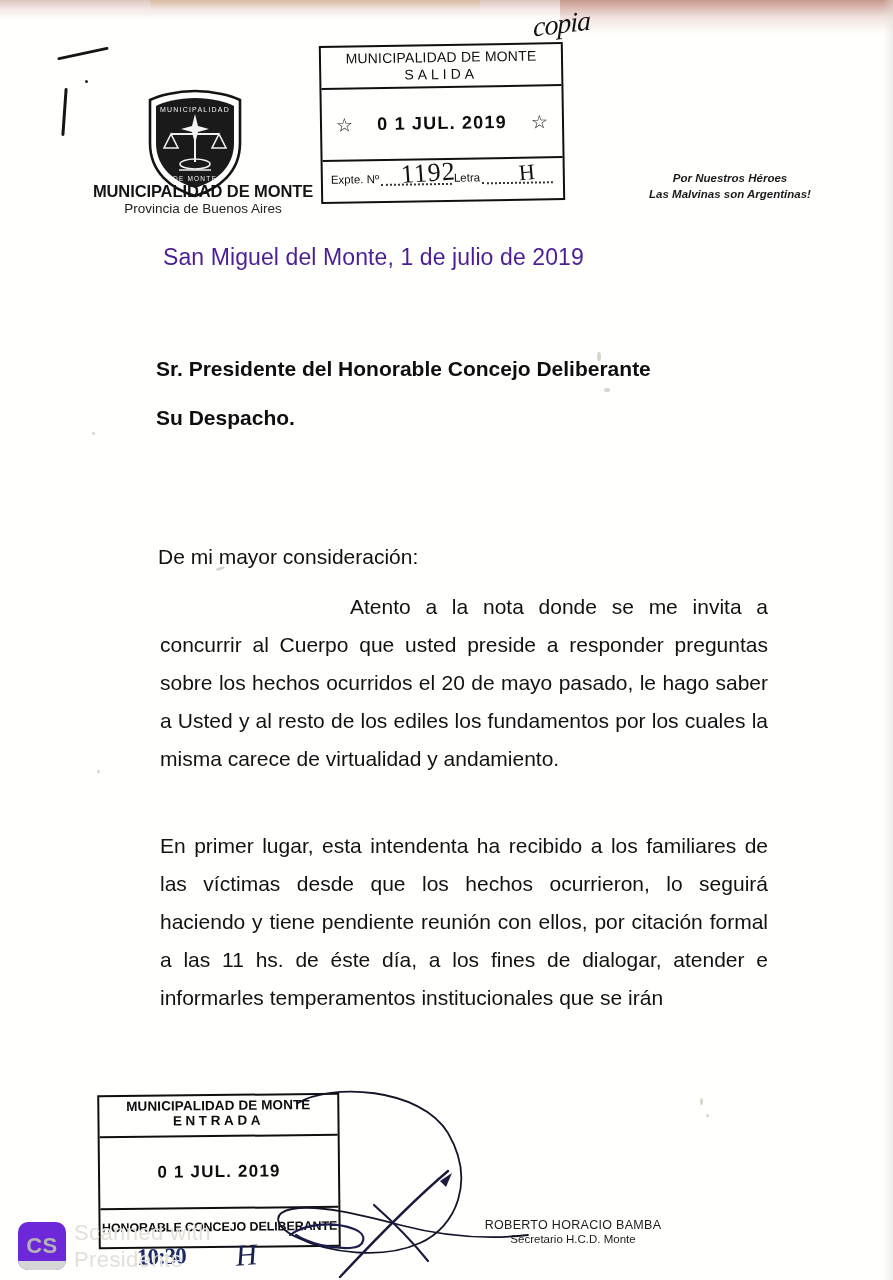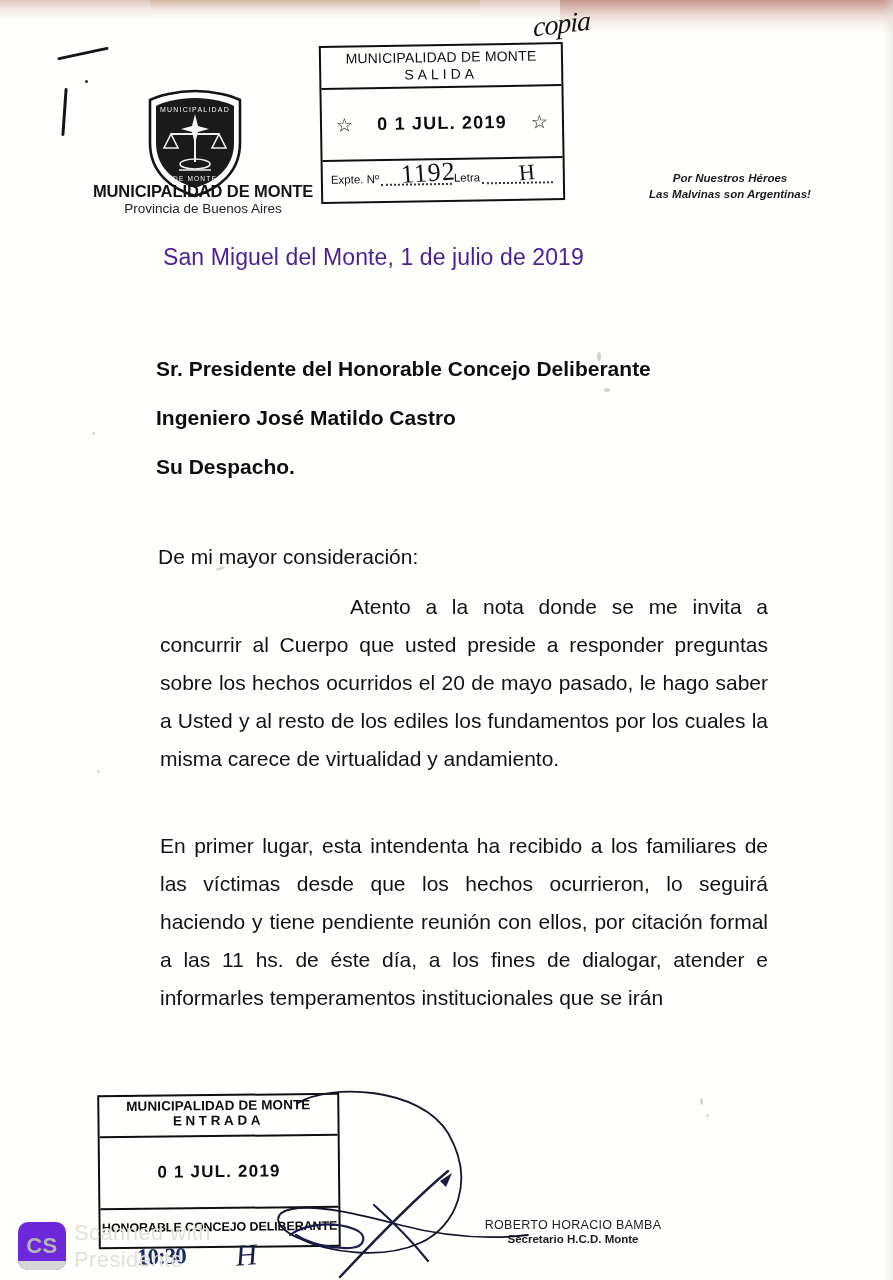--- a/index.html
+++ b/index.html
@@ -354,21 +354,21 @@
     line-height: 14px;
   }
   .sig-block .sig-name {
     font-size: 12.5px;
     font-weight: normal;
     color: #1c1c1c;
     letter-spacing: 0.3px;
   }
   .sig-block .sig-role {
     font-size: 11.5px;
-    font-weight: bold;
+    font-weight: normal;
     color: #1c1c1c;
   }
 
   
   .cs-logo {
     position: absolute;
     left: 18px; top: 1222px;
     width: 48px; height: 48px;
     border-radius: 10px;
     background: #6d28d9;
@@ -466,21 +466,20 @@
       <span class="dotfill"></span>
       <span class="hw-expte">1192</span>
       <span class="hw-letra">H</span>
     </div>
   </div>
 
   <div class="date-line">San Miguel del Monte, 1 de julio de 2019</div>
 
   <div class="addressee">
     <div>Sr. Presidente del Honorable Concejo Deliberante</div>
-    <div>Ingeniero José Matildo Castro</div>
     <div>Su Despacho.</div>
   </div>
 
   <div class="salutation">De mi mayor consideración:</div>
 
   <div class="para p1">Atento a la nota donde se me invita a concurrir al Cuerpo que usted preside a responder preguntas sobre los hechos ocurridos el 20 de mayo pasado, le hago saber a Usted y al resto de los ediles los fundamentos por los cuales la misma carece de virtualidad y andamiento.</div>
   <div class="para p2">En primer lugar, esta intendenta ha recibido a los familiares de las víctimas desde que los hechos ocurrieron, lo seguirá haciendo y tiene pendiente reunión con ellos, por citación formal a las 11 hs. de éste día, a los fines de dialogar, atender e informarles temperamentos institucionales que se irán</div>
 
   <div class="speck" style="left:216px; top:567px; width:9px; height:3px; transform:rotate(-18deg);"></div>
   <div class="speck" style="left:597px; top:352px; width:4px; height:9px;"></div>

